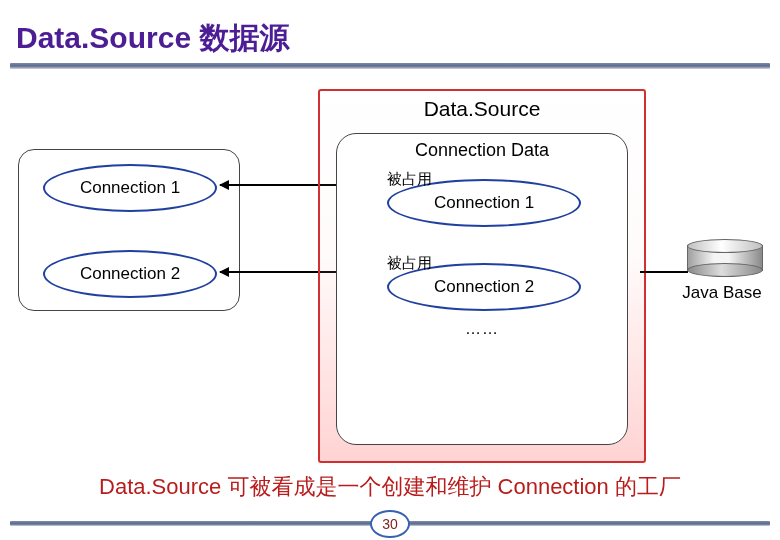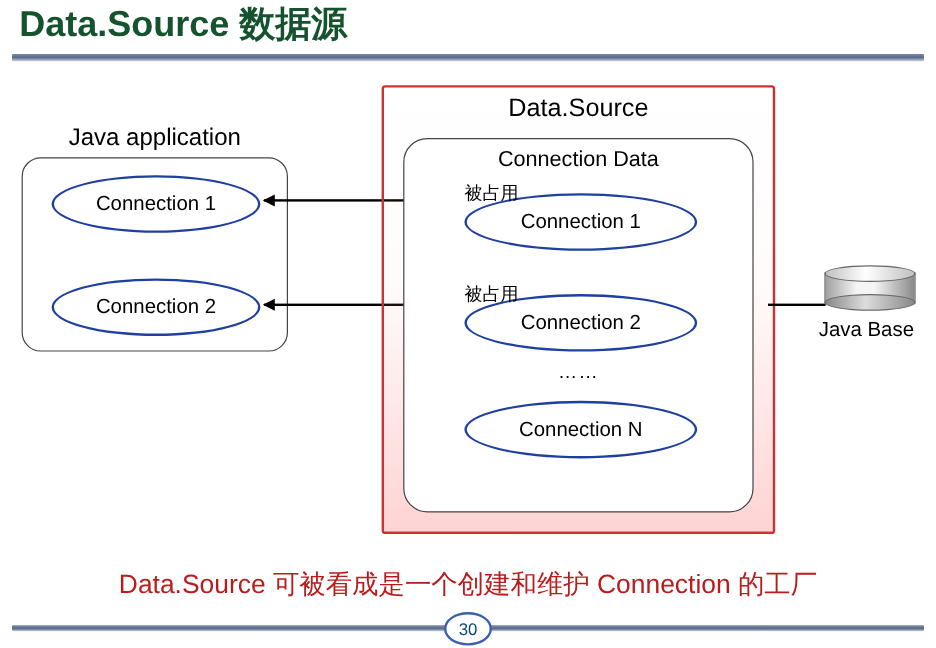--- a/index.html
+++ b/index.html
@@ -8,22 +8,22 @@
     width: 780px;
     height: 540px;
     font-family: "Microsoft YaHei", Arial, sans-serif;
     background: #fff;
     position: relative;
     overflow: hidden;
   }
   .title {
     font-size: 30px;
     font-weight: bold;
-    color: #14532d;
-    padding: 0 0 4px 16px;
+    color: #4c1d95;
+    padding: 18px 0 4px 16px;
   }
   .title-underline {
     height: 6px;
     margin: 0 10px 0 10px;
     background: linear-gradient(to bottom, #7a8aaa, #5a6a8a 50%, #d0d4e0);
     border-radius: 1px;
   }
   .diagram-area {
     position: relative;
     width: 100%;
@@ -216,33 +216,32 @@
     transform: translateX(-50%);
     width: 36px;
     height: 24px;
     border: 2px solid #3a60b0;
     border-radius: 50%;
     background: #fff;
     display: flex;
     align-items: center;
     justify-content: center;
     font-size: 14px;
-    color: #0c4a6e;
+    color: #7f1d1d;
   }
 </style>
 </head>
 <body>
 
 <div class="title">Data.Source 数据源</div>
 <div class="title-underline"></div>
 
 <div class="diagram-area">
 
   <div class="java-box">
-    <div class="java-title">Java application</div>
     <div class="java-conn jc1">Connection 1</div>
     <div class="java-conn jc2">Connection 2</div>
   </div>
 
   <div class="arrow-line al1"></div>
   <div class="arrow-line al2"></div>
 
   <div class="ds-box">
     <div class="ds-title">Data.Source</div>
     <div class="pool-box">
@@ -253,23 +252,20 @@
         <div class="pool-conn">Connection 1</div>
       </div>
 
       <div class="pool-conn-wrap pc2">
         <div class="status-label">被占用</div>
         <div class="pool-conn">Connection 2</div>
       </div>
 
       <div class="pc-dots">……</div>
 
-      <div class="pcN">
-        <div class="pool-conn">Connection N</div>
-      </div>
     </div>
   </div>
 
   <div class="db-line"></div>
   <div class="db-wrap">
     <div class="cylinder">
       <div class="cyl-body"></div>
       <div class="cyl-bot"></div>
       <div class="cyl-top"></div>
     </div>

